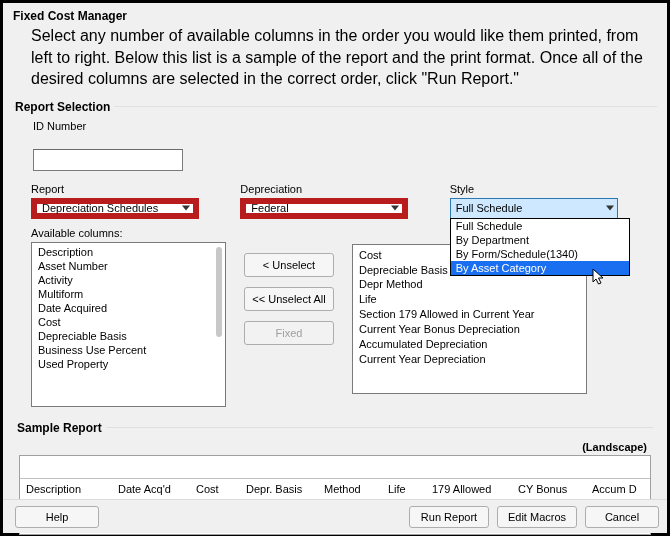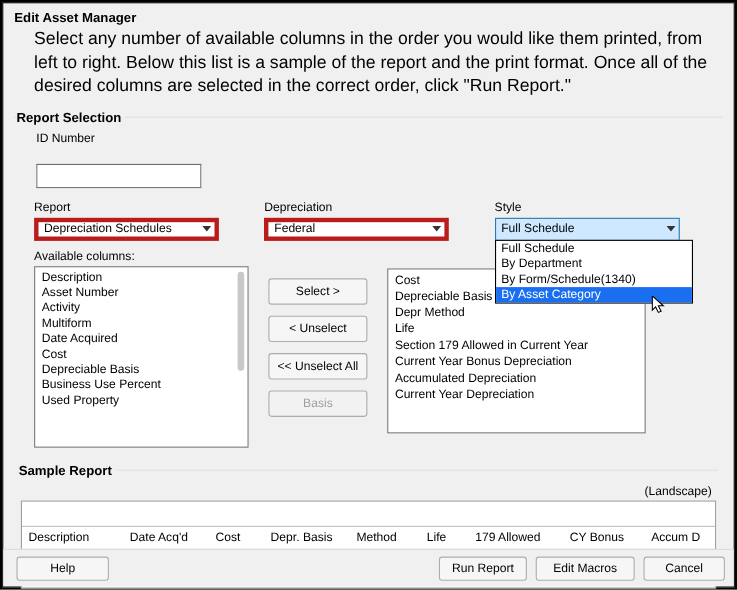--- a/index.html
+++ b/index.html
@@ -43,21 +43,21 @@
     display: flex;
     gap: 10px;
     margin: 2px 8px 8px 18px;
   }
   .col { flex: 1; position: relative; }
   .col label.head { display: block; margin-bottom: 3px; }
   .combo {
     position: relative;
     width: 100%; max-width: 168px;
     height: 21px;
-    border: 4px solid #b91c1c;
+    border: 6px solid #b91c1c;
     background: #fff;
     display: flex; align-items: center;
     padding: 0 18px 0 5px;
     cursor: default;
   }
   .combo.open {
     background: #cde8ff;
     border: 1px solid #2a7ab0;
   }
   .combo .arrow {
@@ -131,21 +131,21 @@
     margin-top: 17px;
   }
   .selectedbox div { white-space: nowrap; }
   fieldset.sample {
     border: 1px solid #e0e0e0;
     border-bottom: none; border-left: none; border-right: none;
     margin: 14px 4px 0 4px;
     padding: 6px 0 0 0;
   }
   fieldset.sample legend { font-weight: bold; font-size: 12px; padding: 0 4px 0 0; }
-  .landscape { text-align: right; font-size: 11px; margin: 0 6px 2px 0; }
+  .landscape { text-align: right; font-size: 11px; margin: 0 6px 2px 0; font-weight: bold; }
   .samplewrap {
     margin: 0 2px;
     border: 1px solid #a0a0a0;
     background: #fff;
     height: 80px;
     position: relative;
     overflow: hidden;
   }
   .shdr {
     display: flex;
@@ -173,21 +173,21 @@
   }
   .footer .spacer { flex: 1; }
   .footer .btn { width: 74px; height: 22px; margin-left: 8px; }
   .footer .btn.help { margin-left: 4px; width: 84px; }
 </style>
 </head>
 <body>
 
 <div class="window">
   <div class="pad">
-    <div class="title">Edit Asset Manager</div>
+    <div class="title">Fixed Cost Manager</div>
     <div class="intro">Select any number of available columns in the order you would like them printed, from left to right. Below this list is a sample of the report and the print format. Once all of the desired columns are selected in the correct order, click "Run Report."</div>
 
     <fieldset class="rs">
       <legend>Report Selection</legend>
       <div class="idrow">
         <label>ID Number</label>
         <input class="idinput" type="text" value="" style="">
       </div>
     </fieldset>
 
@@ -235,24 +235,23 @@
           <div class="item">Date Acquired</div>
           <div class="item">Cost</div>
           <div class="item">Depreciable Basis</div>
           <div class="item">Business Use Percent</div>
           <div class="item">Used Property</div>
           <div class="scrollbar"></div>
         </div>
       </div>
 
       <div class="btncol">
-        <button class="btn">Select &gt;</button>
         <button class="btn">&lt; Unselect</button>
         <button class="btn">&lt;&lt; Unselect All</button>
-        <button class="btn disabled">Basis</button>
+        <button class="btn disabled">Fixed</button>
       </div>
 
       <div>
         <div class="selectedbox">
           <div>Cost</div>
           <div>Depreciable Basis</div>
           <div>Depr Method</div>
           <div>Life</div>
           <div>Section 179 Allowed in Current Year</div>
           <div>Current Year Bonus Depreciation</div>
@@ -279,16 +278,16 @@
         </div>
         <div class="hscroll"></div>
       </div>
     </fieldset>
   </div>
 
   <div class="footer">
     <button class="btn help">Help</button>
     <div class="spacer"></div>
     <button class="btn" style="width:80px">Run Report</button>
-    <button class="btn" style="width:90px">Edit Macros</button>
+    <button class="btn" style="width:80px">Edit Macros</button>
     <button class="btn">Cancel</button>
   </div>
 </div>
 
 </body></html>

